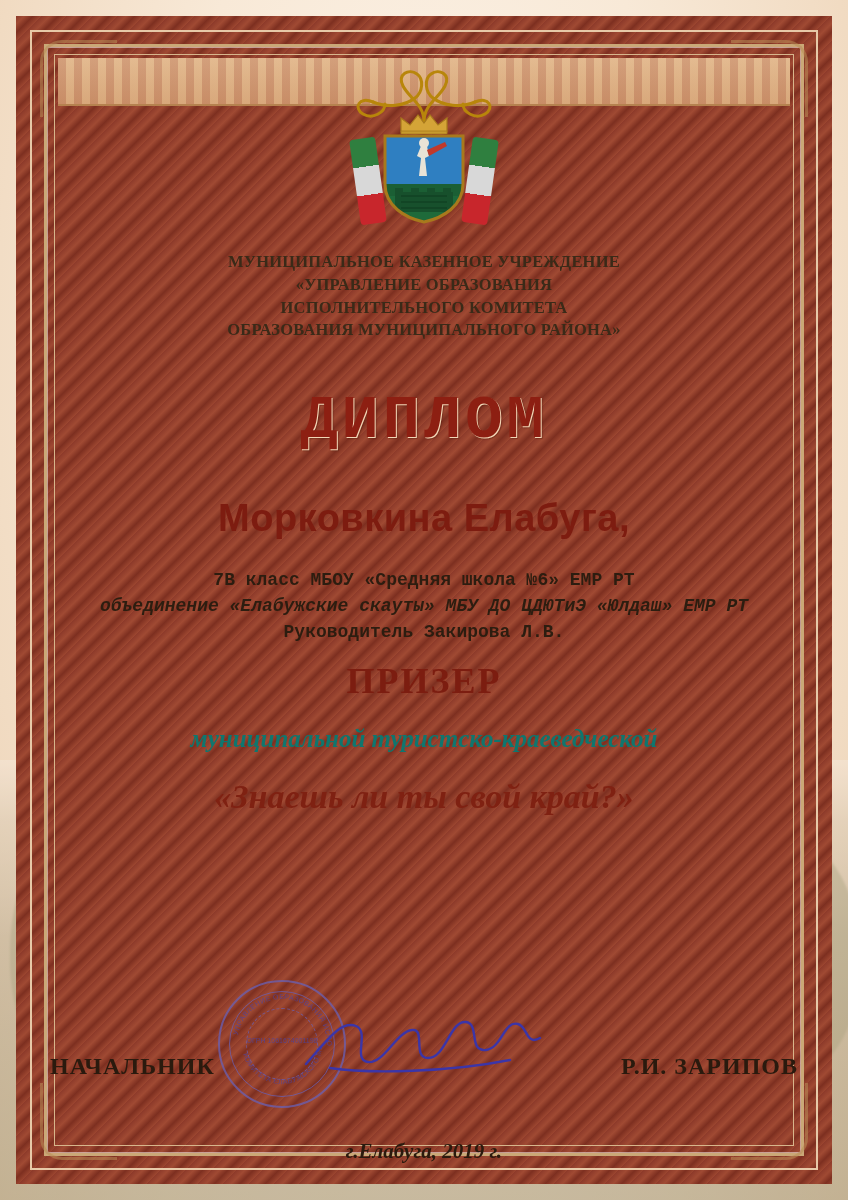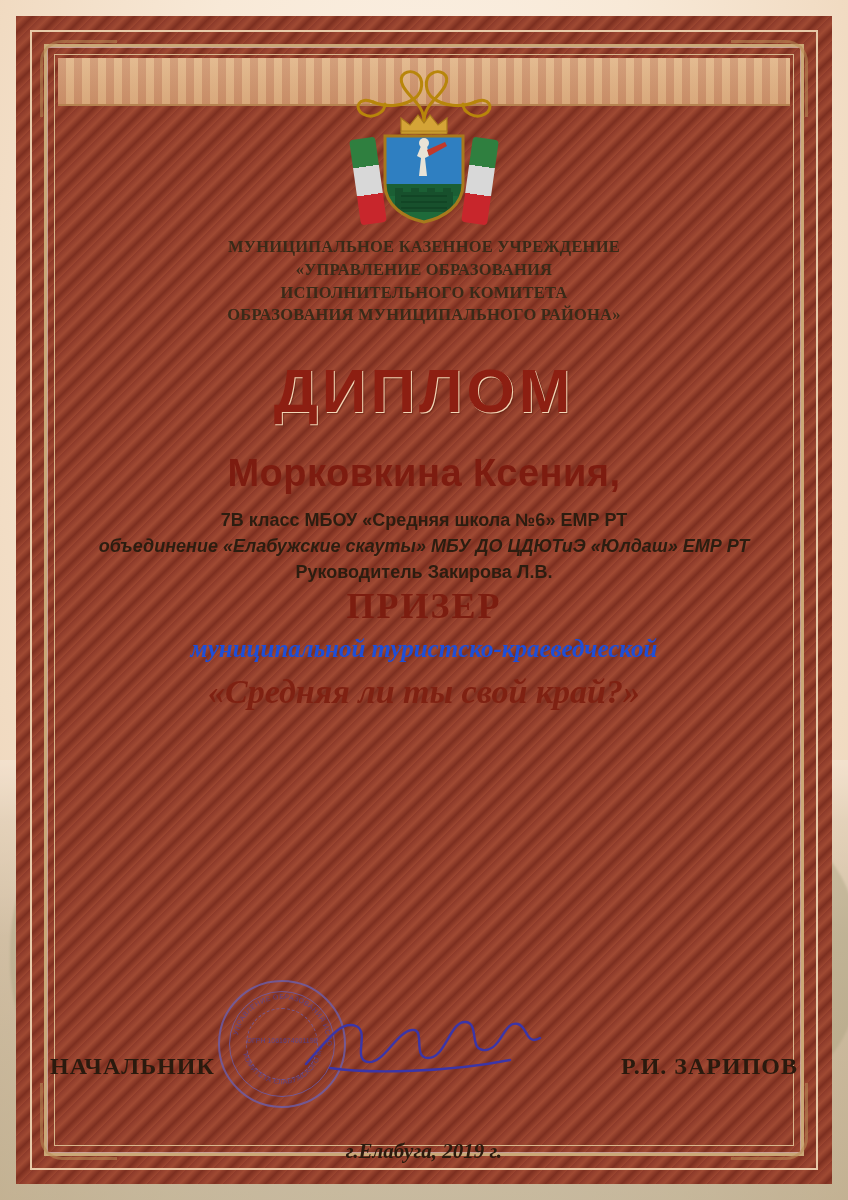--- a/index.html
+++ b/index.html
@@ -100,20 +100,21 @@
   }
 
   
   .content {
     position: absolute;
     left: 60px; right: 60px; top: 58px; bottom: 58px;
     display: flex;
     flex-direction: column;
     align-items: center;
     text-align: center;
+    gap: 15px;
   }
 
   
   .emblem-wrap {
     position: relative;
     margin-top: 6px;
     width: 190px;
     height: 160px;
     display: flex;
     justify-content: center;
@@ -165,21 +166,21 @@
     font-family: "Liberation Serif", serif;
     font-weight: bold;
     font-size: 16.5px;
     line-height: 1.38;
     letter-spacing: .2px;
     color: #3a2a18;
   }
 
   .diplom-title {
     margin-top: 28px;
-    font-family: Liberation Sans, sans-serif;
+    font-family: Liberation Mono, monospace;
     font-weight: bold;
     font-size: 62px;
     letter-spacing: 4px;
     color: #8d1f12;
     text-shadow:
       1px 1px 0 #f3d7b7,
       2px 2px 1px rgba(90,30,15,.45);
   }
 
   .awarded {
@@ -195,21 +196,21 @@
     margin-top: 26px;
     font-family: "Liberation Sans", sans-serif;
     font-weight: bold;
     font-size: 38px;
     color: #7d1c10;
     letter-spacing: .5px;
   }
 
   .recipient-details {
     margin-top: 12px;
-    font-family: Liberation Sans, sans-serif;
+    font-family: Liberation Mono, monospace;
     font-weight: bold;
     font-size: 18px;
     line-height: 1.45;
     color: #2c1d10;
   }
   .recipient-details .line-it {
     font-style: italic;
   }
 
   .prize {
@@ -220,21 +221,21 @@
     color: #7c1d10;
   }
 
   .olympiad {
     margin-top: 6px;
     font-family: "Liberation Serif", serif;
     font-weight: bold;
     font-style: italic;
     font-size: 25px;
     line-height: 1.25;
-    color: #1d4ed8;
+    color: #0f766e;
   }
 
   .quote {
     margin-top: 8px;
     font-family: "Liberation Serif", serif;
     font-weight: bold;
     font-style: italic;
     font-size: 34px;
     color: #7f2112;
   }
@@ -385,35 +386,35 @@
     <div class="org-block">
       <div>МУНИЦИПАЛЬНОЕ КАЗЕННОЕ УЧРЕЖДЕНИЕ</div>
       <div>«УПРАВЛЕНИЕ ОБРАЗОВАНИЯ</div>
       <div>ИСПОЛНИТЕЛЬНОГО КОМИТЕТА</div>
       <div>ОБРАЗОВАНИЯ МУНИЦИПАЛЬНОГО РАЙОНА»</div>
     </div>
 
     <div class="diplom-title">ДИПЛОМ</div>
 
 
-    <div class="recipient">Морковкина Ксения,</div>
+    <div class="recipient">Морковкина Елабуга,</div>
 
     <div class="recipient-details">
       <div>7В класс МБОУ «Средняя школа №6» ЕМР РТ</div>
       <div class="line-it">объединение «Елабужские скауты» МБУ ДО ЦДЮТиЭ «Юлдаш» ЕМР РТ</div>
       <div>Руководитель Закирова Л.В.</div>
     </div>
 
     <div class="prize">ПРИЗЕР</div>
 
     <div class="olympiad">
       <div>муниципальной туристско-краеведческой</div>
     </div>
 
-    <div class="quote">«Средняя ли ты свой край?»</div>
+    <div class="quote">«Знаешь ли ты свой край?»</div>
 
   </div>
 
   <div class="sign-row">
     <div>НАЧАЛЬНИК</div>
     <div>Р.И. ЗАРИПОВ</div>
   </div>
 
   <div class="stamp">
     <div class="stamp-center">ОГРН 1061674001198</div>

